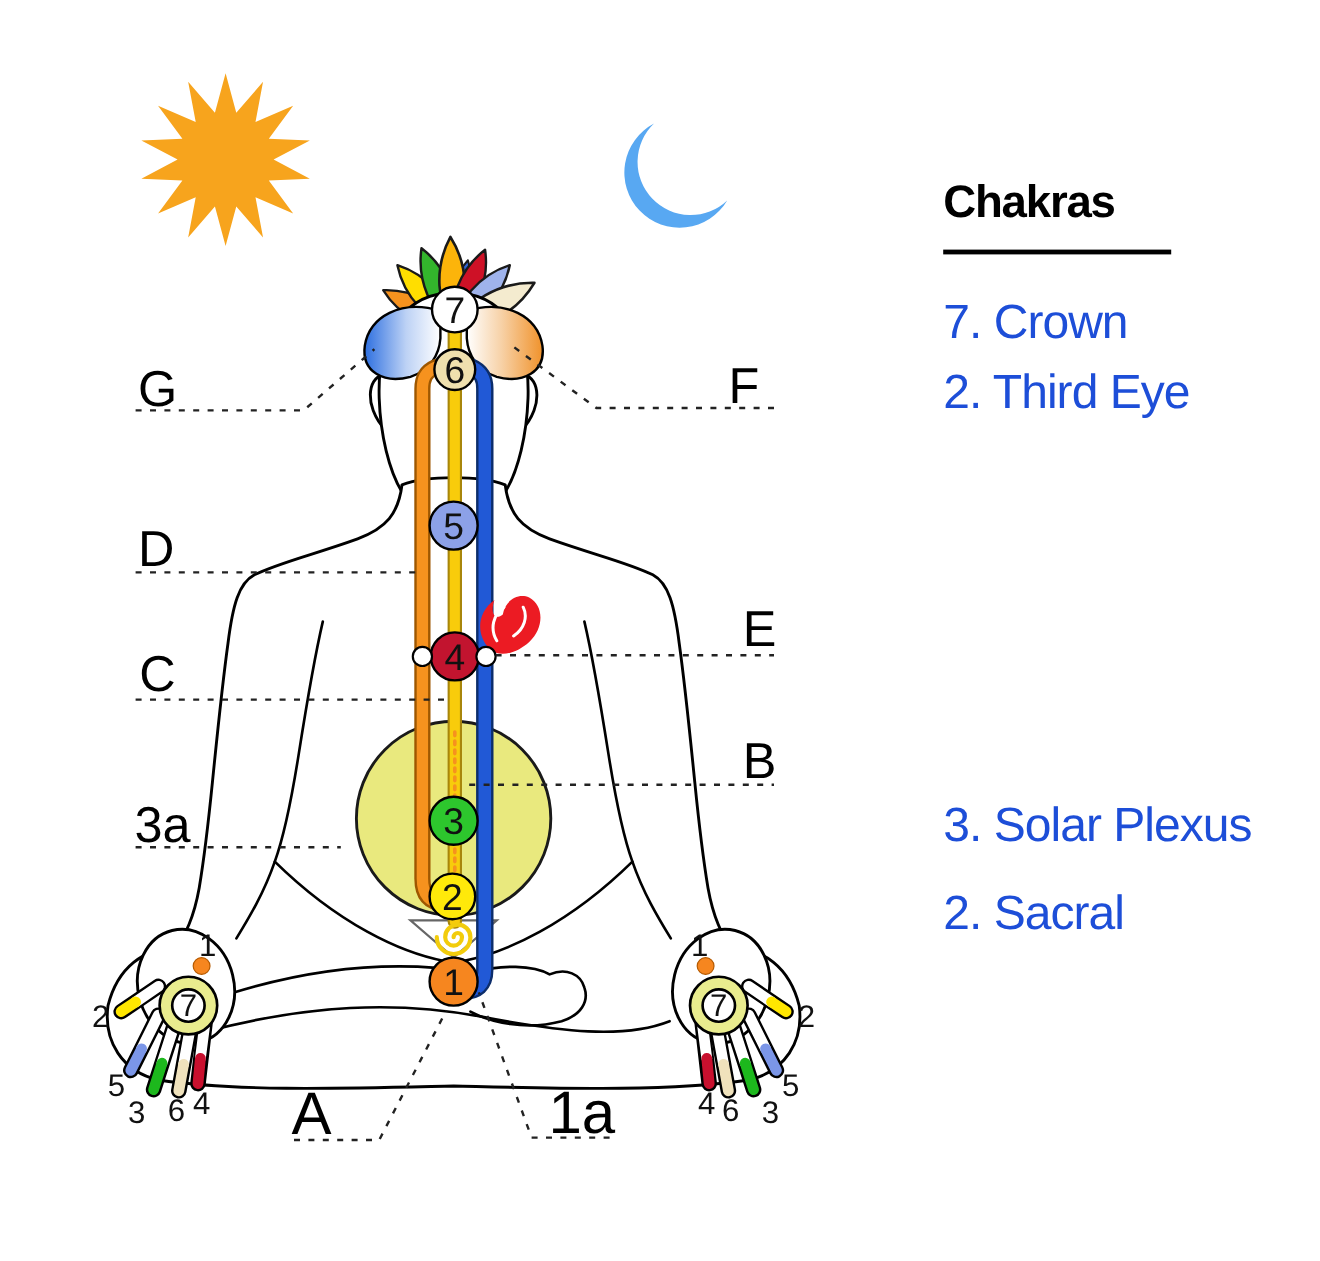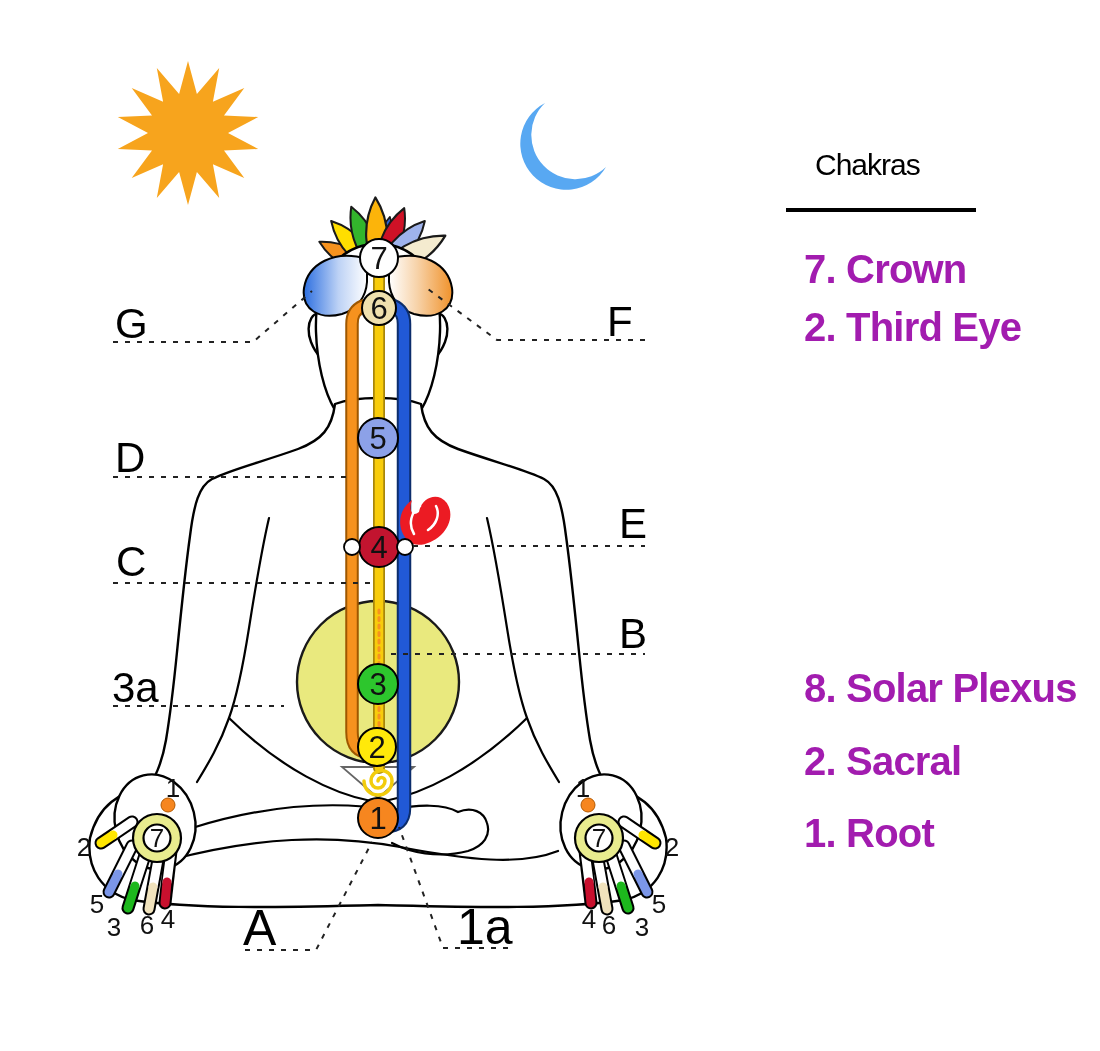--- a/index.html
+++ b/index.html
@@ -1,23 +1,23 @@
 <!DOCTYPE html>
 <html><head>
 <meta charset="utf-8">
 <style>
   html,body{margin:0;padding:0;background:#ffffff;}
   .stage{position:relative;width:1100px;height:1051px;background:#fff;overflow:hidden;
          font-family:"Liberation Sans", sans-serif;}
   .stage svg{position:absolute;left:0;top:0;}
   .legend{position:absolute;left:0;top:0;width:1100px;height:1051px;pointer-events:none;}
-  .legend-title{position:absolute;left:786px;top:148px;font-size:30px;font-weight:normal;
-                letter-spacing:-1px;color:#000;margin-left:29px;}
+  .legend-title{position:absolute;left:786px;top:148px;font-size:38px;font-weight:bold;
+                letter-spacing:-1px;color:#000;}
   .legend-rule{position:absolute;left:786px;top:208px;width:190px;height:4px;background:#000;}
-  .legend-item{position:absolute;left:804px;font-size:40px;color:#a21caf;letter-spacing:-0.8px;font-weight:bold;}
+  .legend-item{position:absolute;left:786px;font-size:40px;color:#1d4ed8;letter-spacing:-0.8px;}
   .li-0{top:247px}.li-1{top:305px}.li-2{top:432px}.li-3{top:539px}
   .li-4{top:666px}.li-5{top:739px}.li-6{top:811px}
   text{font-family:"Liberation Sans", sans-serif;}
   .ptr{font-size:42px;fill:#000;}
   .ptr-big{font-size:50px;fill:#000;}
   .cnum{font-size:31px;fill:#111;text-anchor:middle;}
   .fnum{font-size:26px;fill:#111;text-anchor:middle;}
   .dash{fill:none;stroke:#222;stroke-width:2;stroke-dasharray:5 7;}
 </style>
 </head>
@@ -215,18 +215,17 @@
     <text class="ptr-big" x="243" y="945">A</text>
     <text class="ptr-big" x="457" y="944">1a</text>
   </g>
 </svg>
 
 <div class="legend">
   <div class="legend-title">Chakras</div>
   <div class="legend-rule"></div>
   <div class="legend-item li-0">7. Crown</div>
   <div class="legend-item li-1">2. Third Eye</div>
-  <div class="legend-item li-4">8. Solar Plexus</div>
+  <div class="legend-item li-4">3. Solar Plexus</div>
   <div class="legend-item li-5">2. Sacral</div>
-  <div class="legend-item li-6">1. Root</div>
 </div>
 
 </div>
 
 </body></html>

